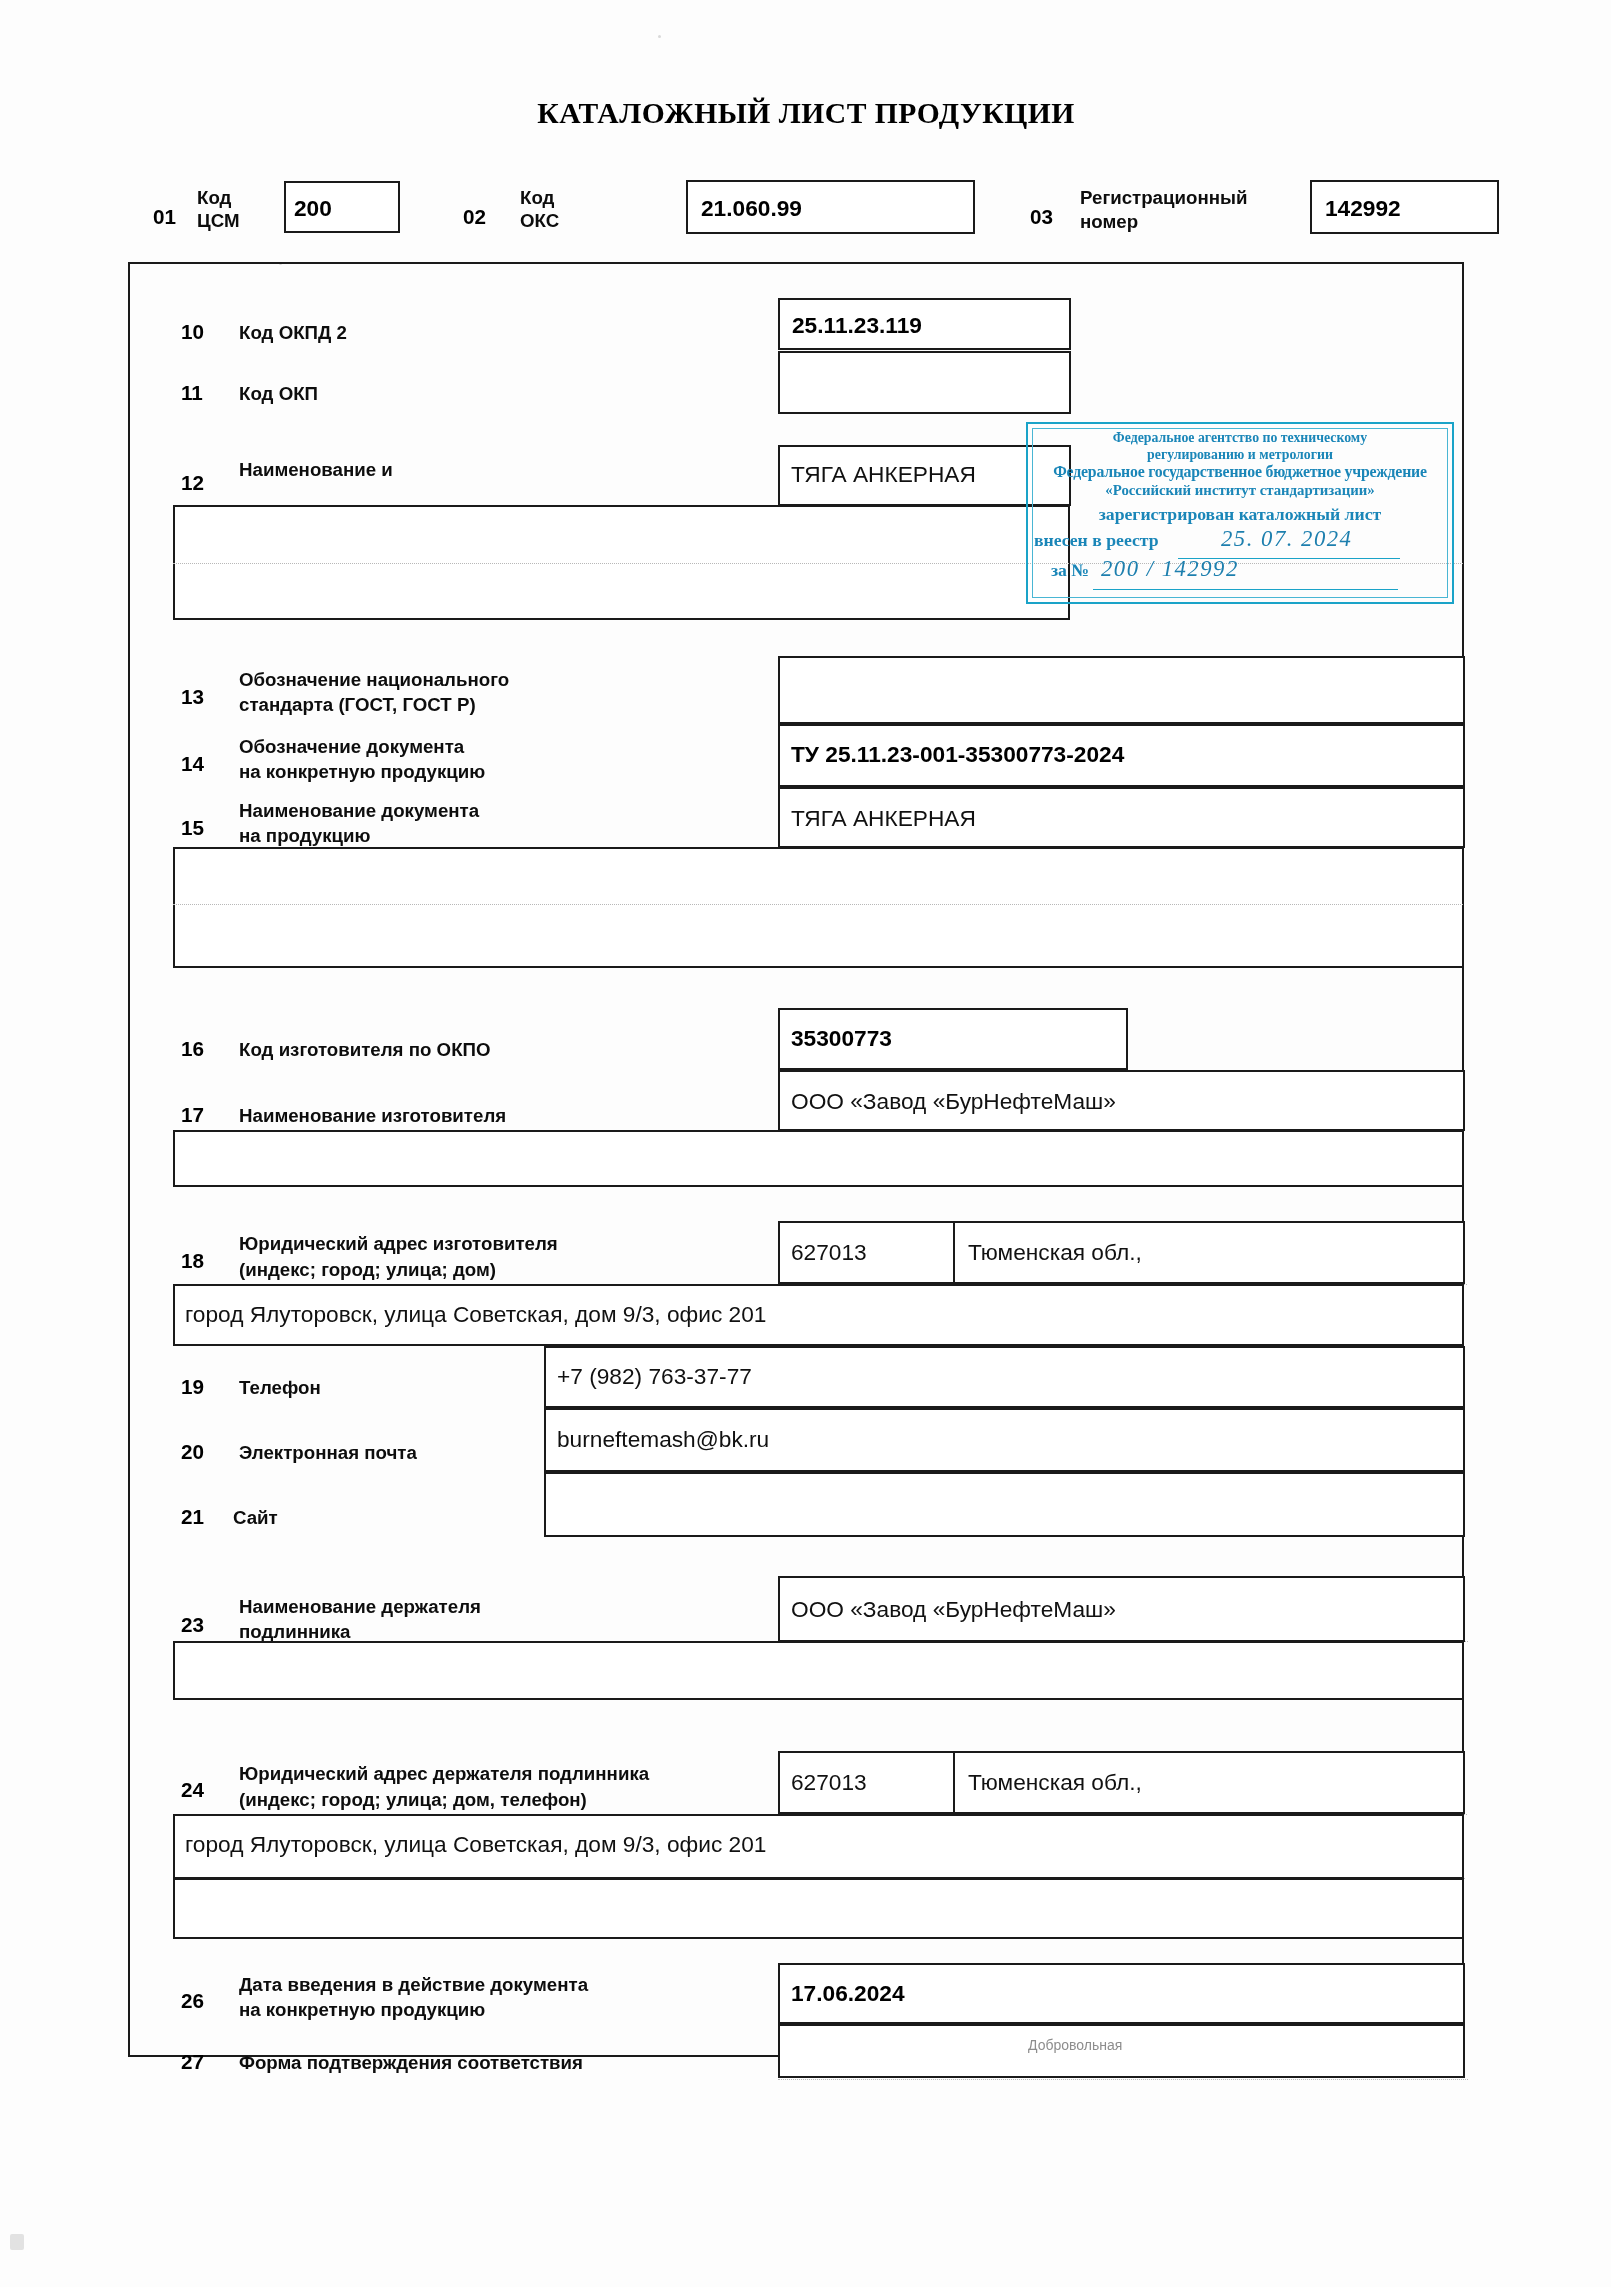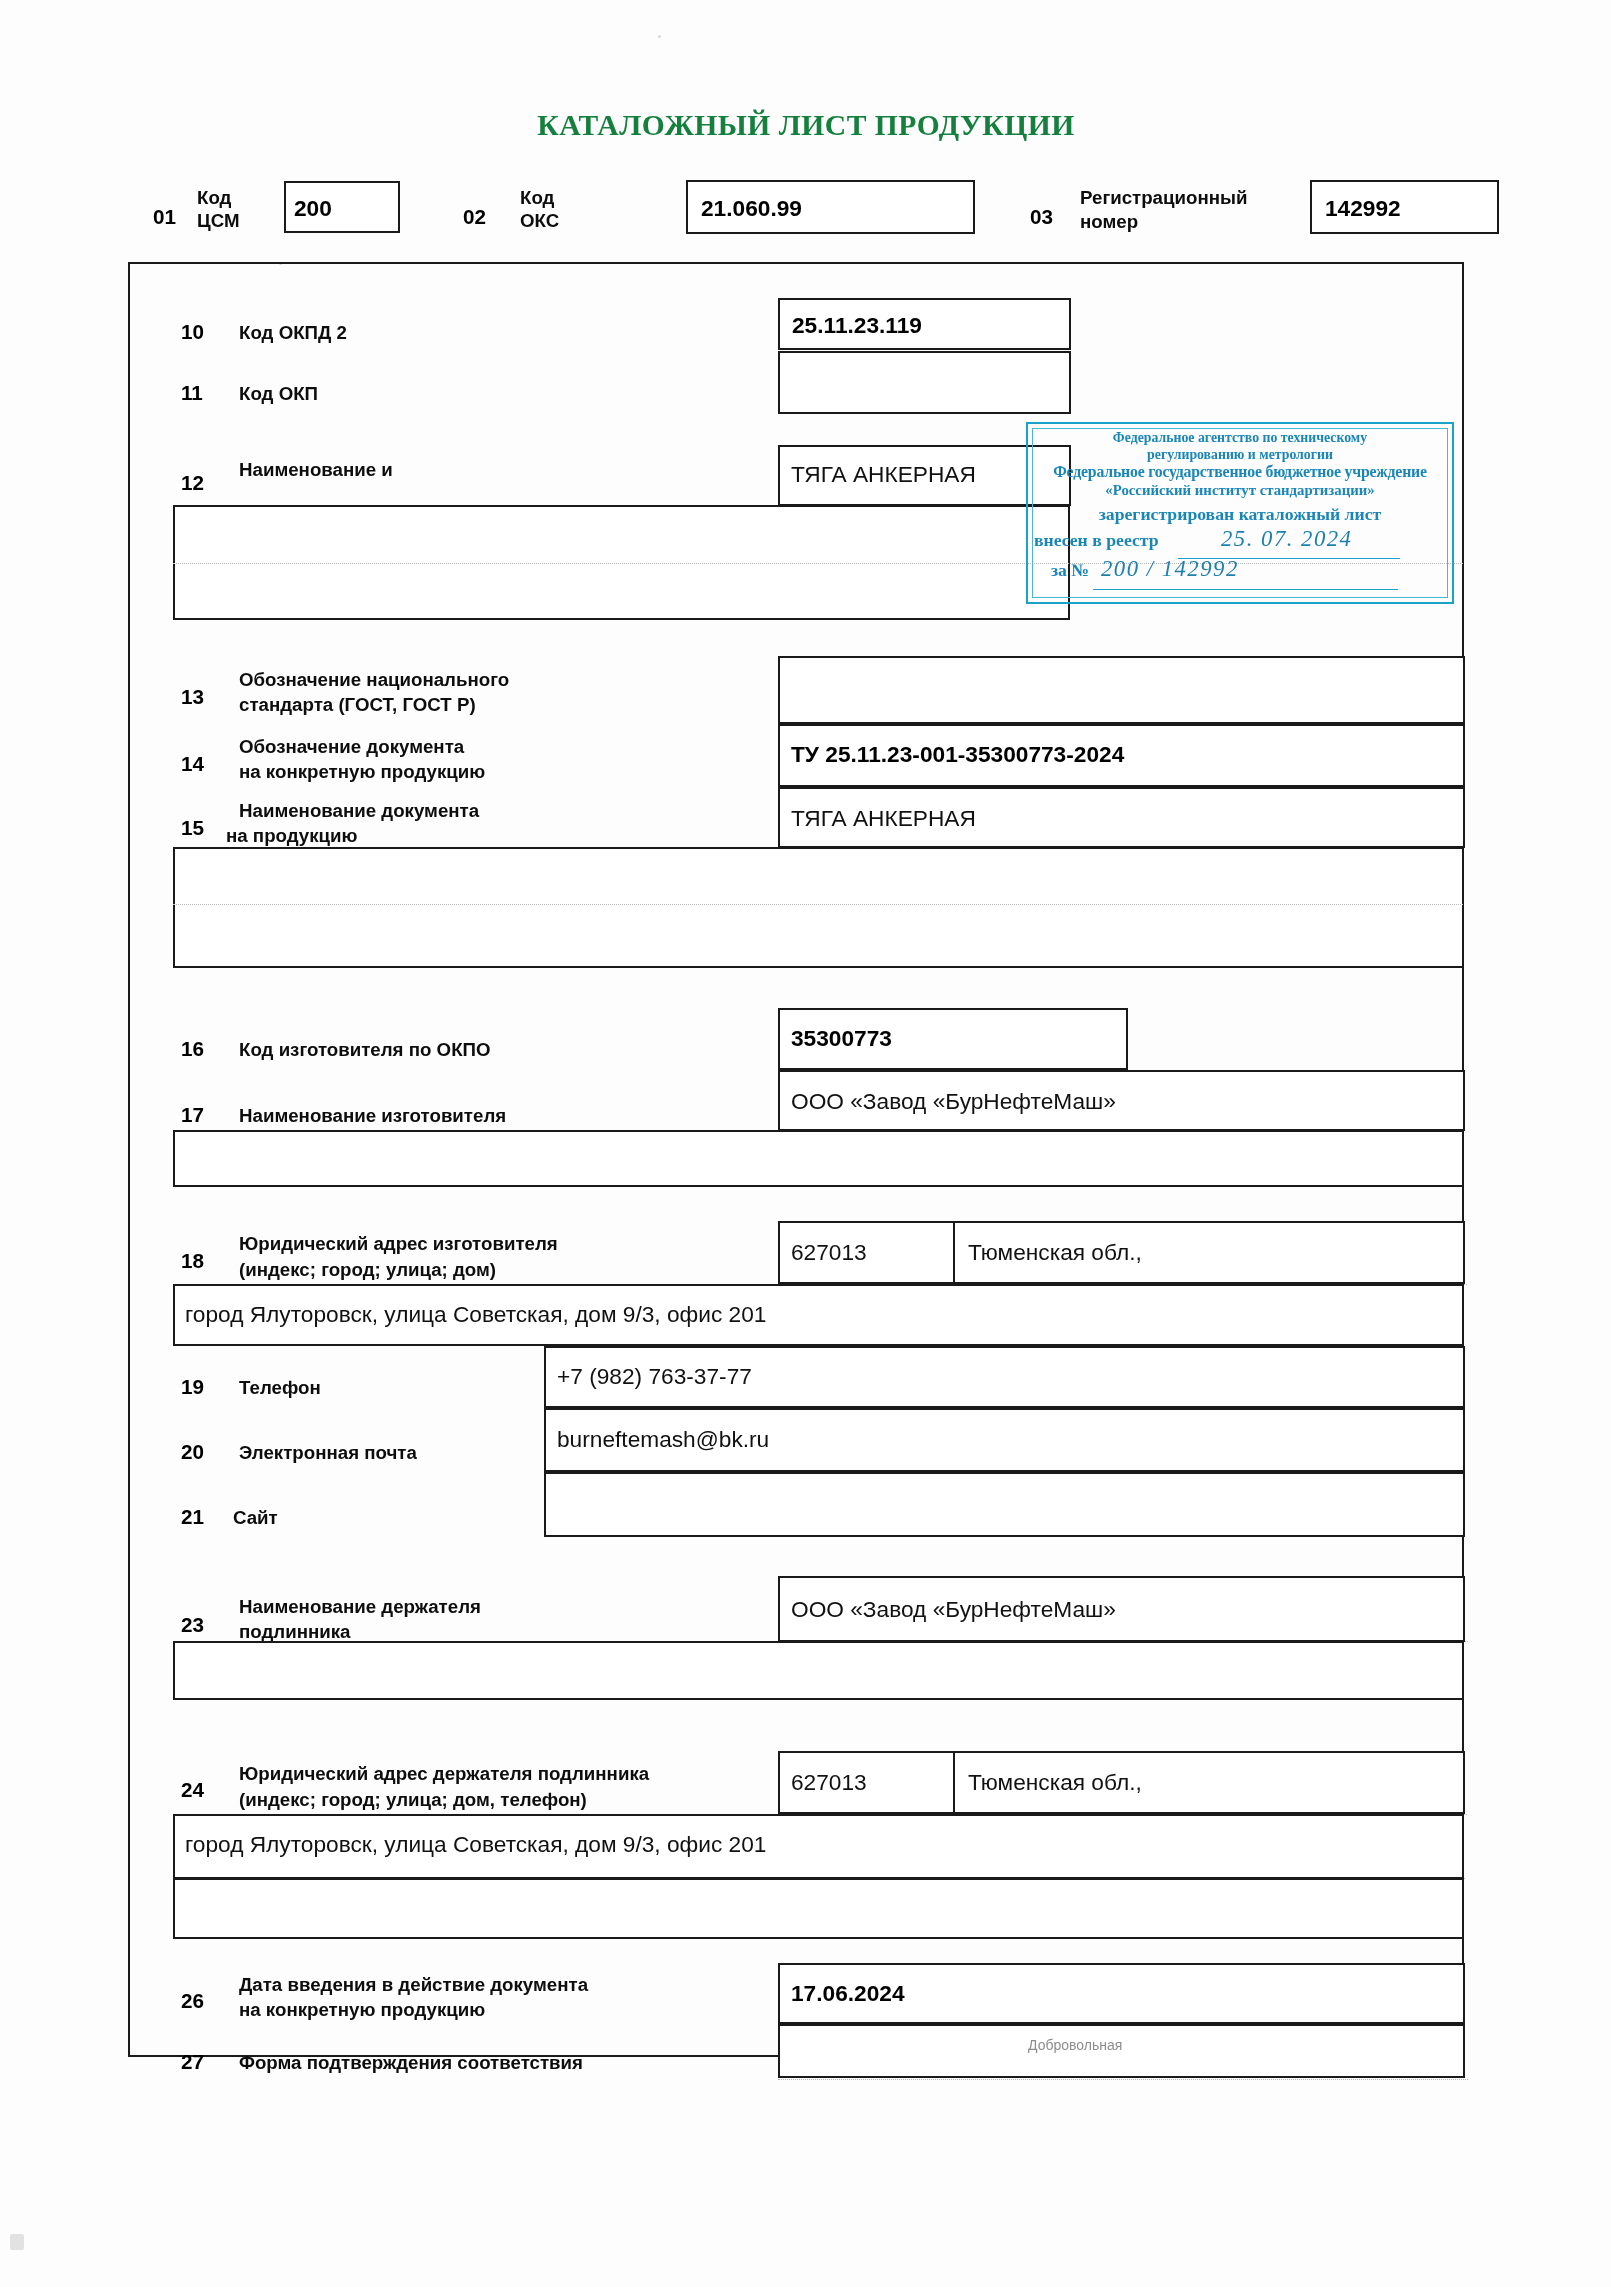--- a/index.html
+++ b/index.html
@@ -20,28 +20,28 @@
     left: 0; top: 0;
     width: 1612px;
     height: 2287px;
     background: #fdfdfd;
   }
   
   .speck { position: absolute; background: #d9d9d9; border-radius: 50%; }
 
   .doc-title {
     position: absolute;
-    left: 0; top: 109px;
+    left: 0; top: 97px;
     width: 1612px;
     text-align: center;
     font-family: "Liberation Serif", serif;
     font-weight: bold;
     font-size: 29.6px;
     letter-spacing: 0.5px;
-    color: #15803d;
+    color: #000000;
   }
   .num {
     position: absolute;
     font-weight: bold;
     font-size: 20.7px;
     color: #000;
   }
   .lbl {
     position: absolute;
     font-size: 18.7px;
@@ -208,21 +208,21 @@
   <div class="val" style="left:791px; top:676px;"></div>
 
   <div class="num" style="left:181px; top:752px;">14</div>
   <div class="lbl" style="left:239px; top:736px;">Обозначение документа</div>
   <div class="lbl" style="left:239px; top:761px;">на конкретную продукцию</div>
   <div class="box" style="left:778px; top:724px; width:687px; height:63px;"></div>
   <div class="boxval" style="left:791px; top:741px;">ТУ 25.11.23-001-35300773-2024</div>
 
   <div class="num" style="left:181px; top:816px;">15</div>
   <div class="lbl" style="left:239px; top:800px;">Наименование документа</div>
-  <div class="lbl" style="left:226px; top:825px;">на продукцию</div>
+  <div class="lbl" style="left:239px; top:825px;">на продукцию</div>
   <div class="box" style="left:778px; top:787px; width:687px; height:61px;"></div>
   <div class="val" style="left:791px; top:805px;">ТЯГА АНКЕРНАЯ</div>
 
   <div class="box" style="left:173px; top:847px; width:1291px; height:121px;"></div>
   <div class="dotline" style="left:173px; top:904px; width:1290px;"></div>
 
   <div class="num" style="left:181px; top:1037px;">16</div>
   <div class="lbl" style="left:239px; top:1039px;">Код изготовителя по ОКПО</div>
   <div class="box" style="left:778px; top:1008px; width:350px; height:62px;"></div>
   <div class="boxval" style="left:791px; top:1025px;">35300773</div>

